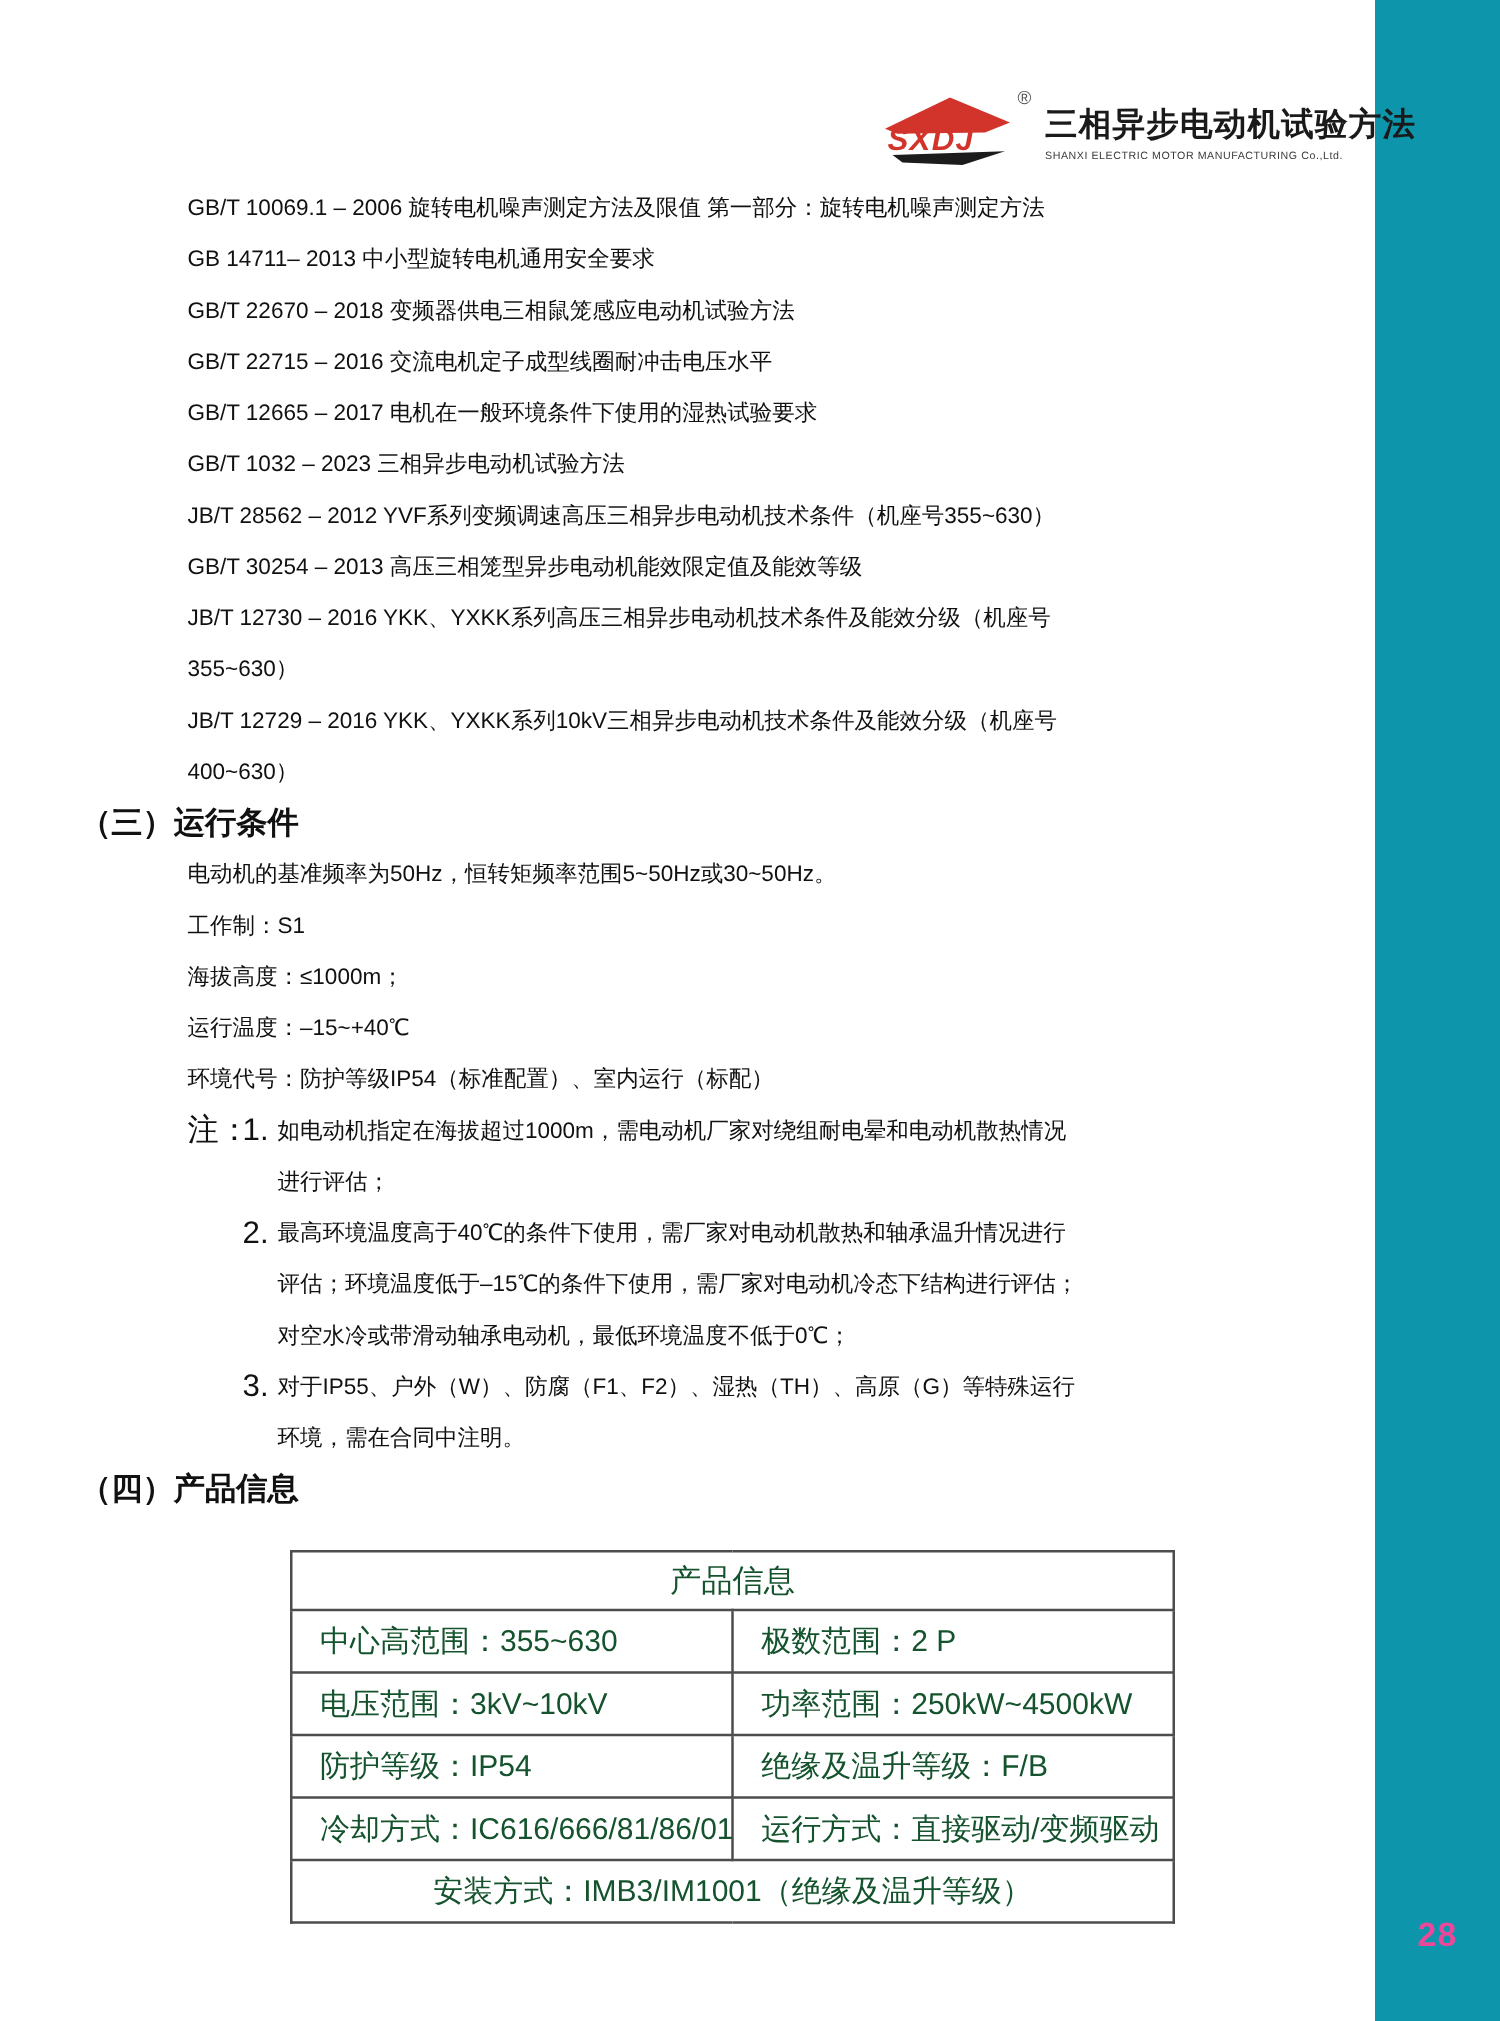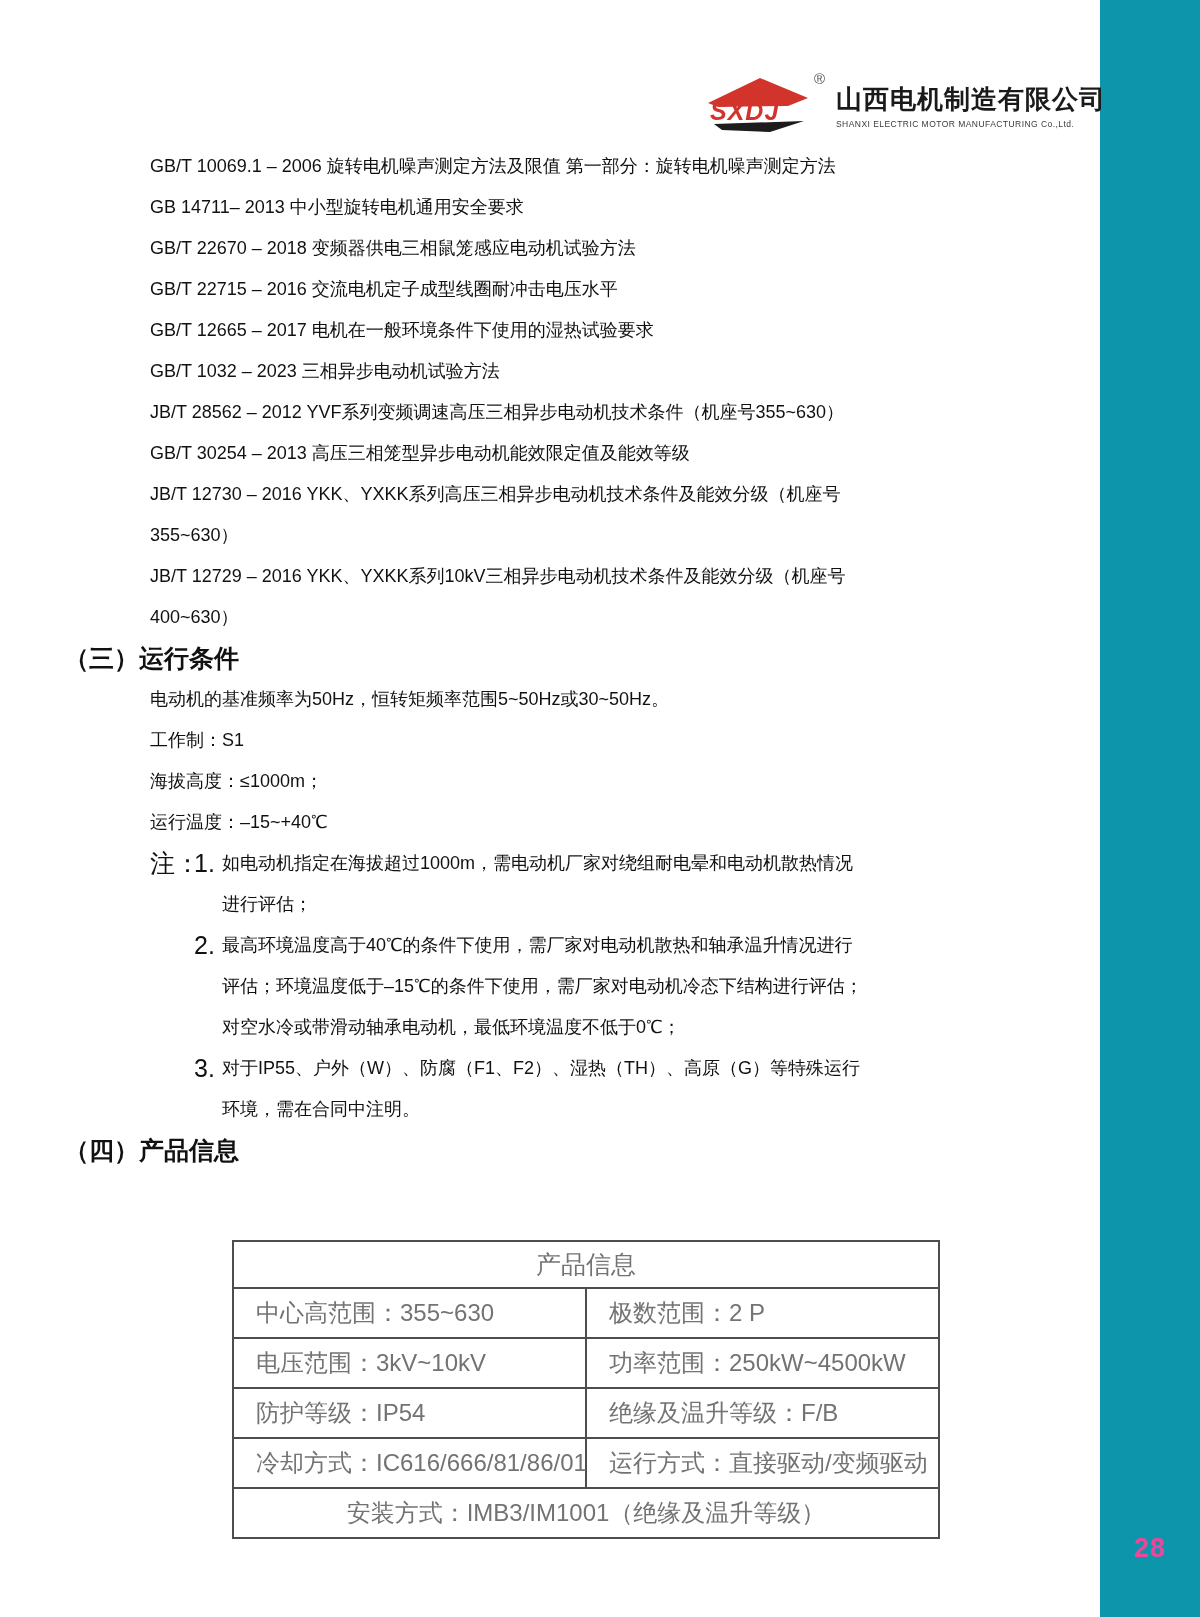--- a/index.html
+++ b/index.html
@@ -30,42 +30,42 @@
   .note-item { position:relative; }
   .note-item .line { padding-left:222px; }
   .note-label { position:absolute; left:150px; top:0; font-size:25px; line-height:41px; }
   .note-num { position:absolute; left:194px; top:0; font-size:25px; line-height:41px; }
   
   .product-table {
     position:absolute; top:1240px; left:232px; width:708px;
     border-collapse:collapse; table-layout:fixed;
   }
   .product-table td {
-    border:2px solid #4d4d4d; font-size:24px; color:#737373;
+    border:2px solid #4d4d4d; font-size:24px; color:#14532d;
     padding:0 0 0 22px; height:48px; vertical-align:middle; white-space:nowrap;
   }
   .product-table td.tbl-title { text-align:center; padding:0; height:45px; font-size:25px; }
   .product-table td.tbl-footer { text-align:center; padding:0; }
   .col-left { width:356px; }
 </style>
 </head>
 <body>
 
 <div class="accent-band"></div>
 <div class="page-number">28</div>
 
 <div class="logo-wrap">
   <svg class="logo-mark" viewBox="0 0 104 56">
     <polygon points="2,27 54,2 102,22 82,30 12,31" fill="#D2342C"></polygon>
     <text x="4" y="44" font-family="Liberation Sans, sans-serif" font-size="25" font-weight="bold" font-style="italic" fill="#D2342C" letter-spacing="1">SXDJ</text>
     <polygon points="8,48 98,45 64,56 16,54" fill="#1C1C1C"></polygon>
   </svg>
   <span class="logo-reg">®</span>
   <div class="logo-text">
-    <div class="logo-cn">山西电机制造有限公司</div>
+    <div class="logo-cn">三相异步电动机试验方法</div>
     <div class="logo-en">SHANXI ELECTRIC MOTOR MANUFACTURING Co.,Ltd.</div>
   </div>
 </div>
 
 <div class="content">
   <div class="line">GB/T 10069.1 – 2006 旋转电机噪声测定方法及限值 第一部分：旋转电机噪声测定方法</div>
   <div class="line">GB 14711– 2013 中小型旋转电机通用安全要求</div>
   <div class="line">GB/T 22670 – 2018 变频器供电三相鼠笼感应电动机试验方法</div>
   <div class="line">GB/T 22715 – 2016 交流电机定子成型线圈耐冲击电压水平</div>
   <div class="line">GB/T 12665 – 2017 电机在一般环境条件下使用的湿热试验要求</div>
@@ -75,20 +75,21 @@
   <div class="line">JB/T 12730 – 2016 YKK、YXKK系列高压三相异步电动机技术条件及能效分级（机座号</div>
   <div class="line">355~630）</div>
   <div class="line">JB/T 12729 – 2016 YKK、YXKK系列10kV三相异步电动机技术条件及能效分级（机座号</div>
   <div class="line">400~630）</div>
 
   <div class="heading">（三）运行条件</div>
   <div class="line">电动机的基准频率为50Hz，恒转矩频率范围5~50Hz或30~50Hz。</div>
   <div class="line">工作制：S1</div>
   <div class="line">海拔高度：≤1000m；</div>
   <div class="line">运行温度：–15~+40℃</div>
+  <div class="line">环境代号：防护等级IP54（标准配置）、室内运行（标配）</div>
 
   <div class="note-item">
     <span class="note-label">注：</span>
     <span class="note-num">1.</span>
     <div class="line">如电动机指定在海拔超过1000m，需电动机厂家对绕组耐电晕和电动机散热情况</div>
     <div class="line">进行评估；</div>
   </div>
   <div class="note-item">
     <span class="note-num">2.</span>
     <div class="line">最高环境温度高于40℃的条件下使用，需厂家对电动机散热和轴承温升情况进行</div>

